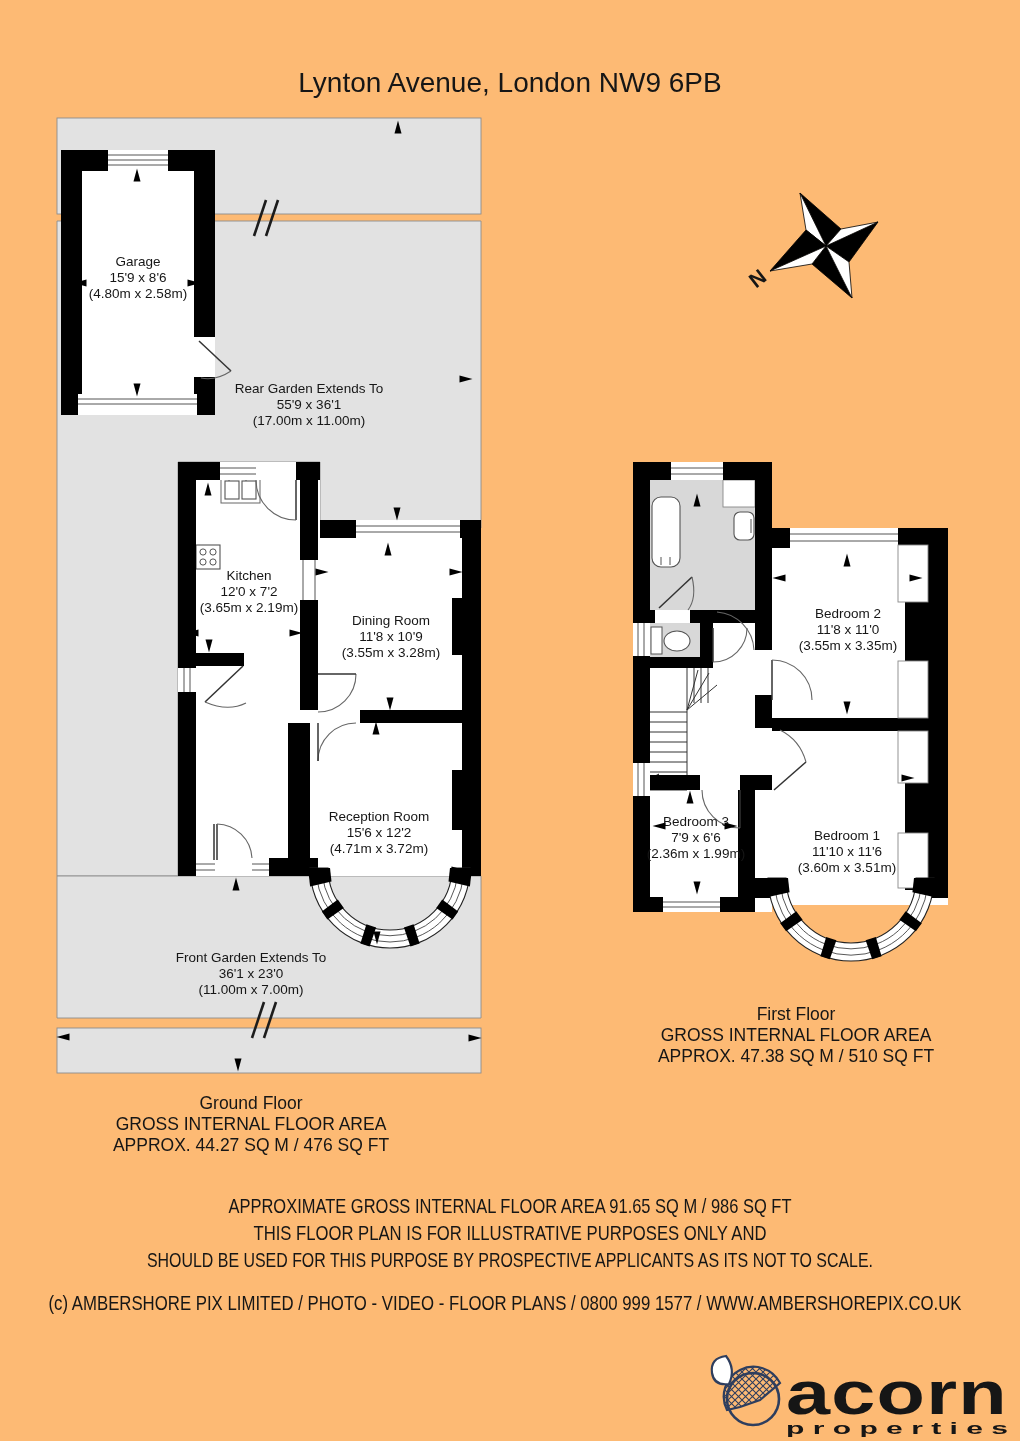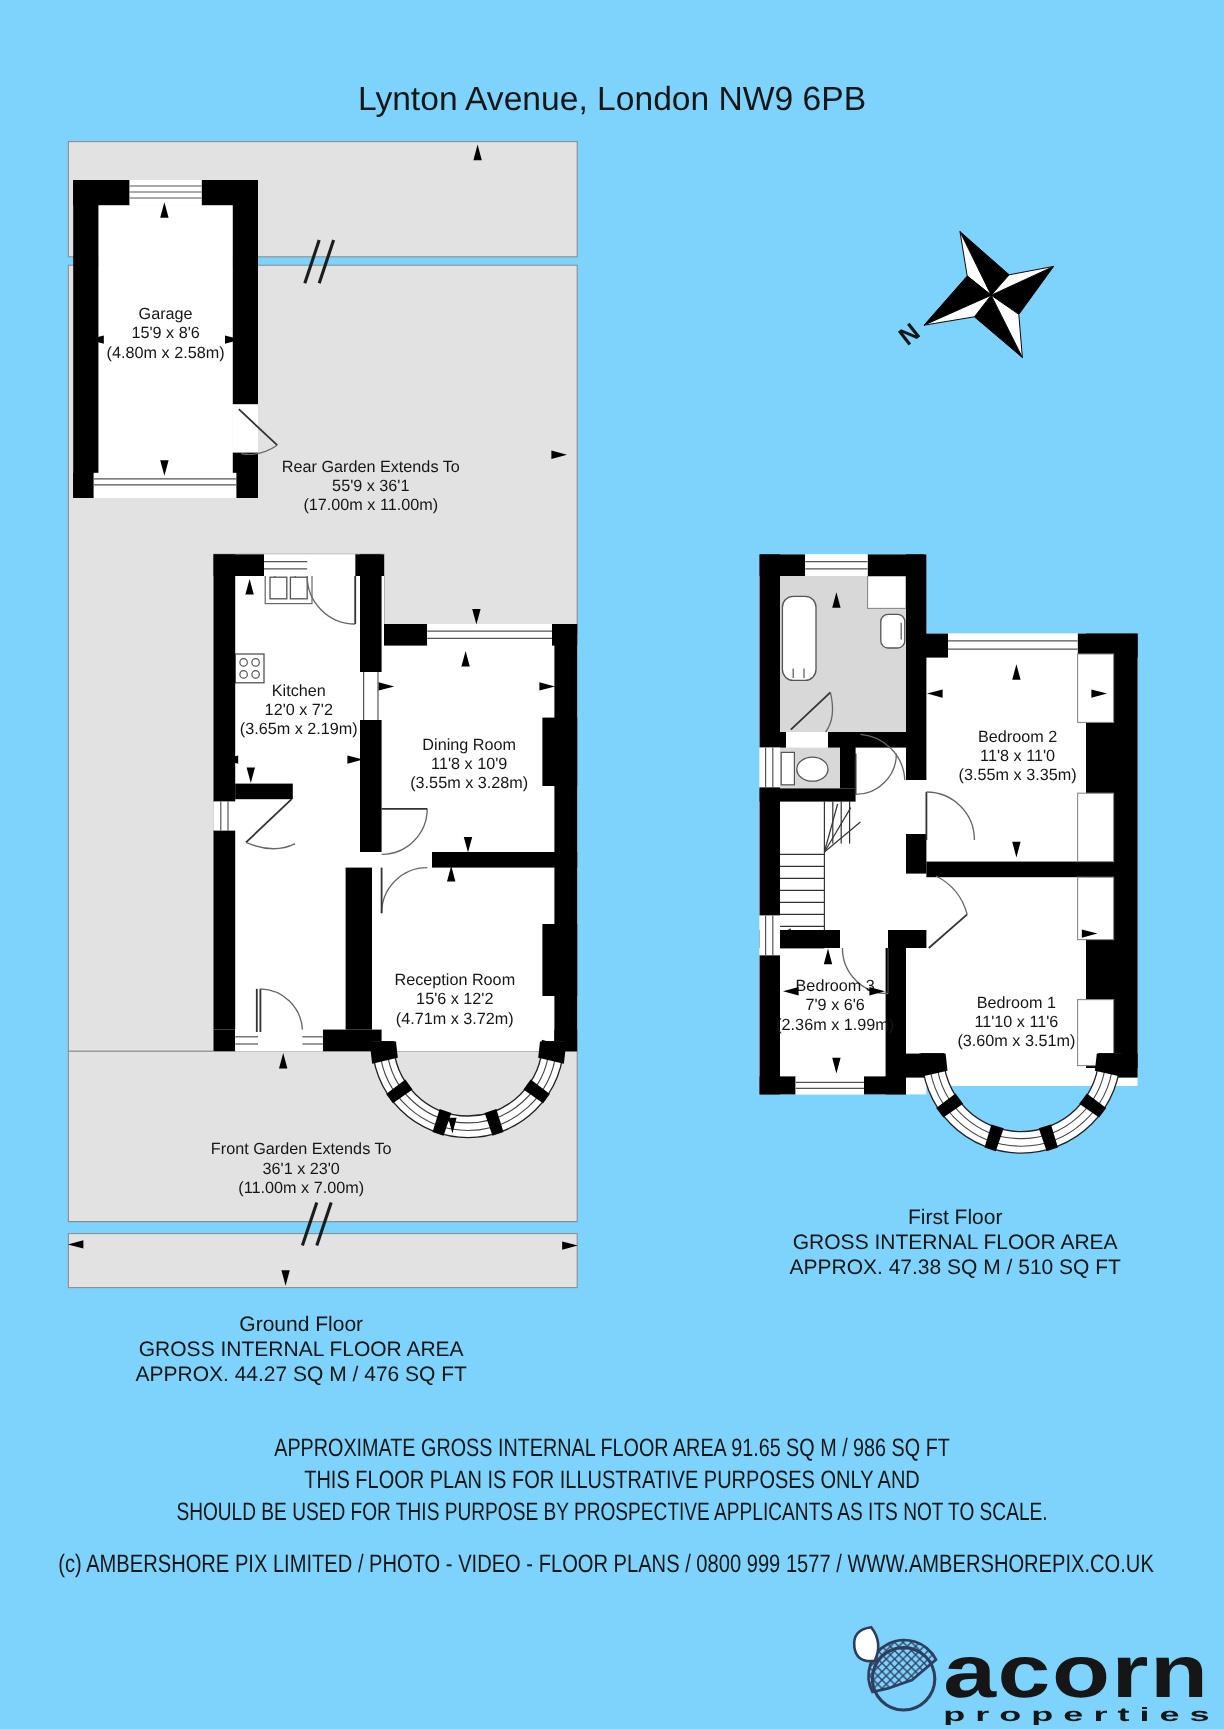--- a/index.html
+++ b/index.html
@@ -1,16 +1,16 @@
 <!DOCTYPE html>
 <html><head>
 <meta charset="utf-8">
 <style>
   html,body{margin:0;padding:0;background:#fff;}
-  #page{position:relative;width:1020px;height:1441px;background:#7dd3fc;overflow:hidden;
+  #page{position:relative;width:1020px;height:1441px;background:#fdba74;overflow:hidden;
         font-family:"Liberation Sans", sans-serif;}
   svg text{font-family:"Liberation Sans", sans-serif;fill:#161616;}
   .title-t{font-size:28px;}
   .room-t{font-size:13.5px;}
   .cap-t{font-size:17.5px;}
   .foot-t{font-size:21px;}
   .north-t{font-size:21px;font-weight:bold;}
   .brand-t{font-size:62px;font-weight:bold;letter-spacing:1px;}
   .tag-t{font-size:16px;font-weight:bold;}
 </style>

